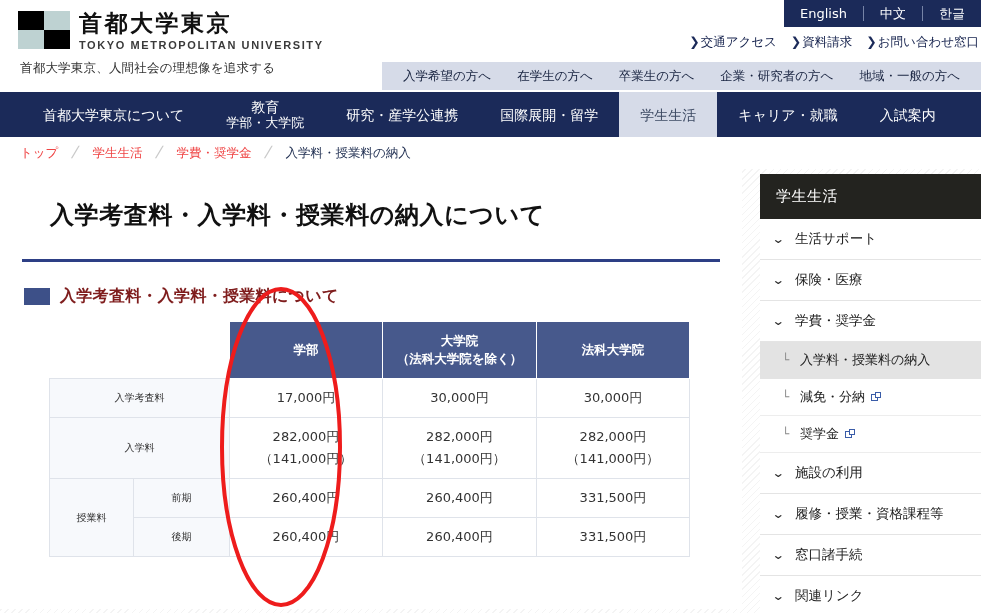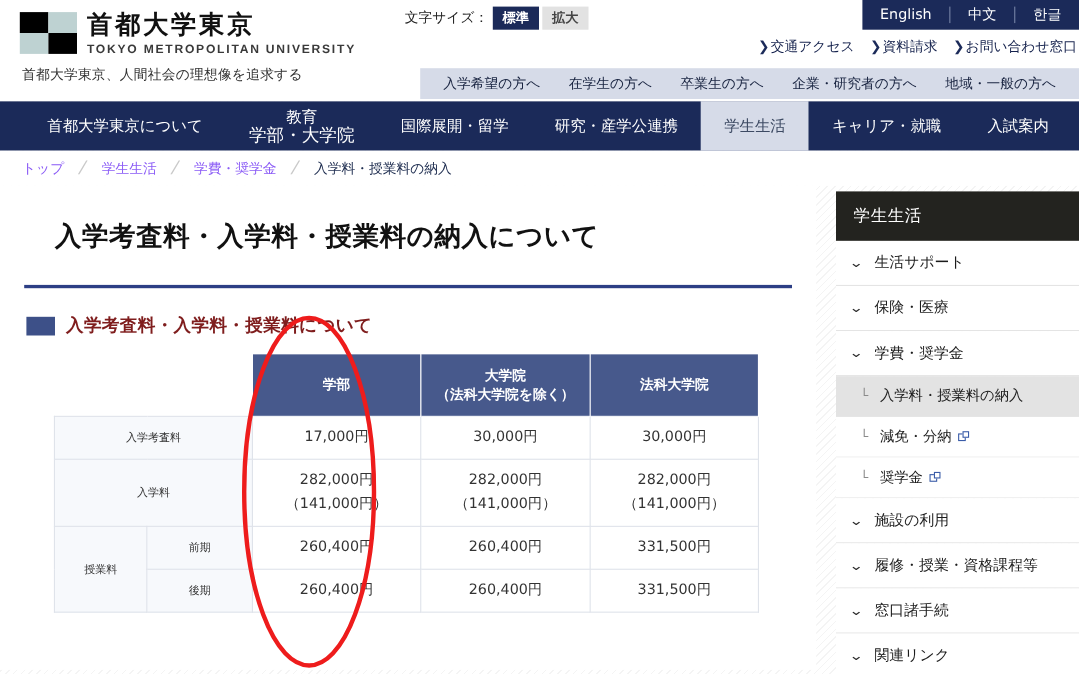--- a/index.html
+++ b/index.html
@@ -129,30 +129,30 @@
     font-family: "DejaVu Sans", sans-serif;
   }
   .nav-item {
     display:flex; flex-direction: column;
     align-items:center; justify-content:center;
     color:#ffffff; font-size:14px; line-height:16px;
     padding: 0 21px; cursor:pointer; white-space: nowrap;
     text-align:center;
   }
   .nav-item.active { background:#d6dbe8; color:#3d4a63; }
-  .nav-item .sub { font-size:16px; }
+  .nav-item .sub { font-size:13px; }
 
   
   .crumbbar {
     height: 32px; background: #ffffff;
     display:flex; align-items:center;
     padding-left: 20px;
     font-family: "DejaVu Sans", sans-serif;
   }
-  .crumb { font-size:12.5px; color:#8b5cf6; cursor:pointer; white-space: nowrap; }
+  .crumb { font-size:12.5px; color:#ef4444; cursor:pointer; white-space: nowrap; }
   .crumb.last { color:#1d2c4f; cursor:default; }
   .crumb-sep {
     display:inline-block; width: 34px; text-align:center;
     color:#c9c9c9; font-size: 17px; transform: skewX(-18deg);
     font-family: "Liberation Sans", sans-serif;
   }
 
   
   .body-row { display:flex; align-items:flex-start; }
 
@@ -281,25 +281,20 @@
           <i class="lm-d"></i>
       </div>
       <div>
         <div class="logo-text-ja">首都大学東京</div>
         <div class="logo-text-en">TOKYO METROPOLITAN UNIVERSITY</div>
       </div>
     </div>
 
     <div class="tagline">首都大学東京、人間社会の理想像を追求する</div>
 
-    <div class="fontsize">
-      <span class="fontsize-label">文字サイズ：</span>
-      <span class="fs-btn active">標準</span>
-      <span class="fs-btn inactive">拡大</span>
-    </div>
 
     <div class="langbar">
       <span class="lang-item">English</span>
       <span class="lang-sep"></span>
       <span class="lang-item">中文</span>
       <span class="lang-sep"></span>
       <span class="lang-item">한글</span>
     </div>
 
     <div class="utillinks">
@@ -319,24 +314,24 @@
 
   <div class="mainnav">
     <div class="nav-item">
       <span>首都大学東京について</span>
     </div>
     <div class="nav-item">
       <span>教育</span>
       <span class="sub">学部・大学院</span>
     </div>
     <div class="nav-item">
+      <span>研究・産学公連携</span>
+    </div>
+    <div class="nav-item">
       <span>国際展開・留学</span>
-    </div>
-    <div class="nav-item">
-      <span>研究・産学公連携</span>
     </div>
     <div class="nav-item active">
       <span>学生生活</span>
     </div>
     <div class="nav-item">
       <span>キャリア・就職</span>
     </div>
     <div class="nav-item">
       <span>入試案内</span>
     </div>

